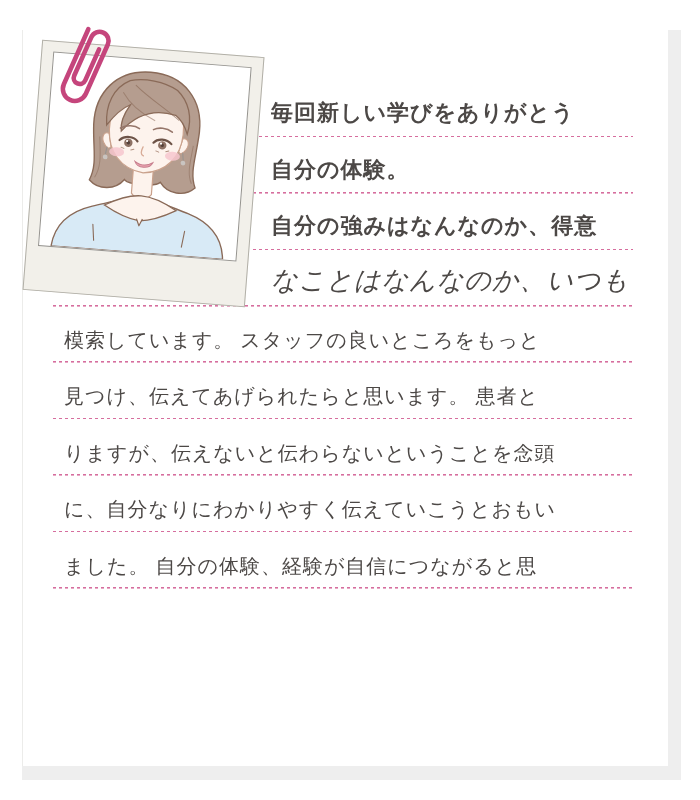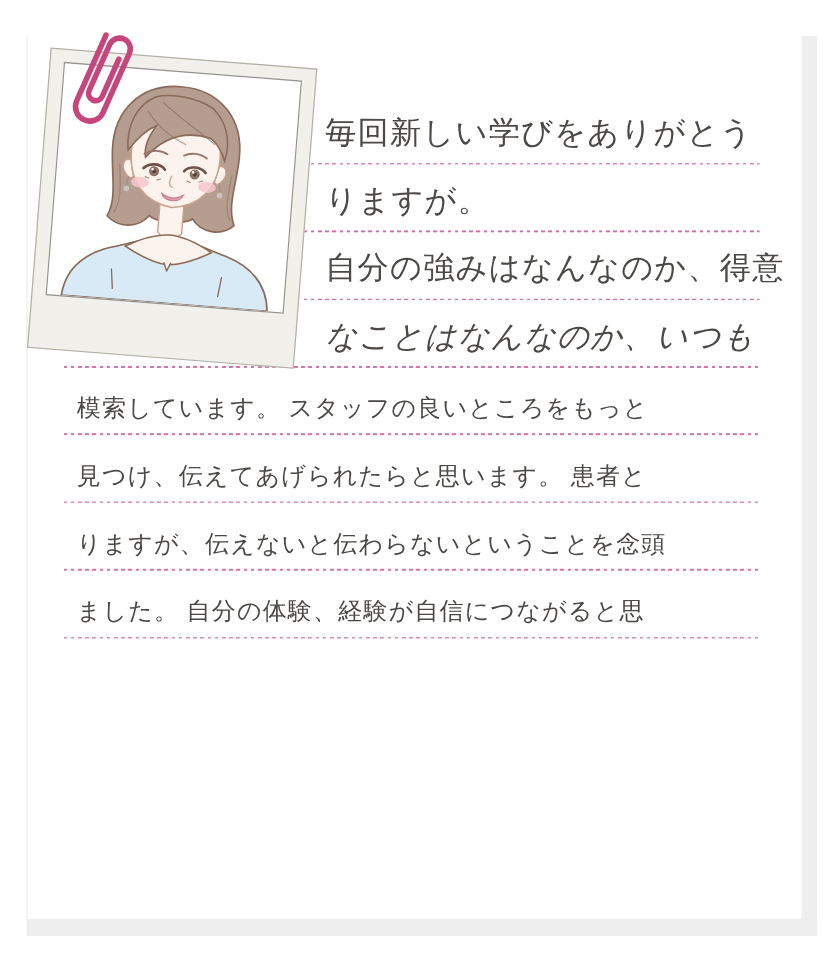--- a/index.html
+++ b/index.html
@@ -11,46 +11,47 @@
   .edge-right{position:absolute;left:668px;top:30px;width:13px;height:750px;background:#eeeeee;}
   .edge-bottom{position:absolute;left:22px;top:766px;width:659px;height:14px;background:#eeeeee;}
 
   
   .lines{position:absolute;left:53px;top:81px;width:580px;z-index:1;}
   .t-line{height:56.4px;box-sizing:border-box;display:flex;align-items:flex-end;
           padding-bottom:9px;white-space:nowrap;overflow:visible;
           color:#4c4846;letter-spacing:1px;
           background-image:repeating-linear-gradient(90deg,#d66e9e 0 3px,rgba(0,0,0,0) 3px 6px);
           background-size:100% 1.6px;background-position:left bottom;background-repeat:no-repeat;}
-  .t-col{margin-left:200px;width:380px;font-size:26px;padding-left:18px;}
+  .t-col{margin-left:200px;width:380px;font-size:22px;padding-left:18px;font-weight:bold;}
   .t-indent{width:580px;font-size:26px;padding-left:218px;font-style:italic;}
   .t-full{width:580px;font-size:20px;padding-left:11px;}
 
   
   .polaroid{position:absolute;left:32px;top:48px;width:221px;height:249px;
             background:#f2f0ea;border:1px solid #b1afa7;transform:rotate(4.5deg);z-index:2;}
   .photo-inner{position:absolute;left:11px;top:10px;width:197px;height:193px;
                background:#ffffff;border:1px solid #96948f;overflow:hidden;}
   .clip{position:absolute;left:50px;top:14px;width:64px;height:108px;z-index:3;}
 </style>
 </head>
 <body>
 
 <div class="card-left-line"></div>
 <div class="edge-right"></div>
 <div class="edge-bottom"></div>
 
 <div class="lines">
   <div class="t-line t-col">毎回新しい学びをありがとう</div>
-  <div class="t-line t-col">りますが。</div>
+  <div class="t-line t-col">自分の体験。</div>
   <div class="t-line t-col">自分の強みはなんなのか、得意</div>
   <div class="t-line t-indent">なことはなんなのか、いつも</div>
   <div class="t-line t-full">模索しています。 スタッフの良いところをもっと</div>
   <div class="t-line t-full">見つけ、伝えてあげられたらと思います。 患者と</div>
   <div class="t-line t-full">りますが、伝えないと伝わらないということを念頭</div>
+  <div class="t-line t-full">に、自分なりにわかりやすく伝えていこうとおもい</div>
   <div class="t-line t-full">ました。 自分の体験、経験が自信につながると思</div>
 </div>
 
 <div class="polaroid">
   <div class="photo-inner">
     <svg width="197" height="193" viewBox="0 0 197 193" xmlns="http://www.w3.org/2000/svg">
 
       <path d="M98 12 C64 12 44 36 45 68 C46 92 52 108 45 124 C55 134 72 132 80 121 C84 126 112 126 116 121 C124 132 141 134 151 124 C144 108 150 92 151 68 C152 36 132 12 98 12 Z" fill="#b59d8f" stroke="#8a6a58" stroke-width="1.4"></path>
 
       <path d="M88 100 L88 134 C92 140 104 140 108 134 L108 100 Z" fill="#fdf3ed" stroke="#c9a18c" stroke-width="1.2"></path>

